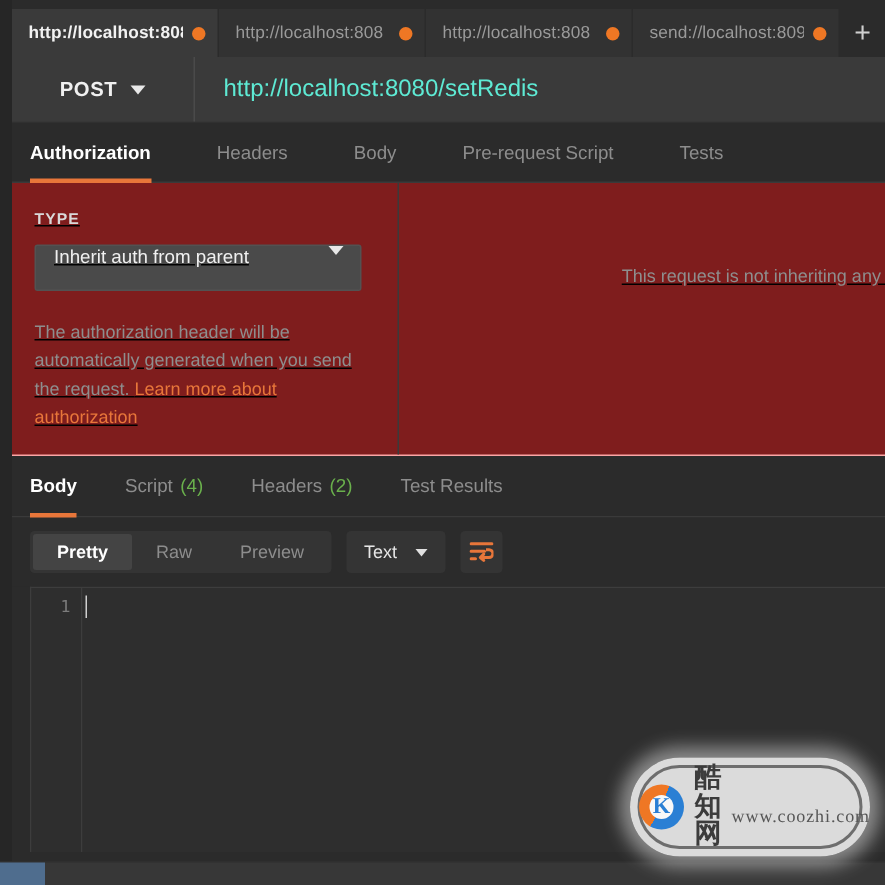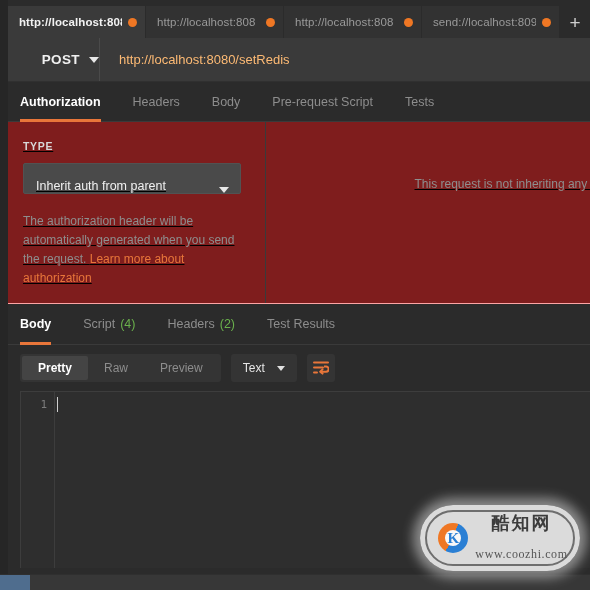--- a/index.html
+++ b/index.html
@@ -78,24 +78,24 @@
   .urlbar {
     height: 44px;
     background: #3a3a3a;
     display: flex;
     align-items: stretch;
     margin-left: 8px;
     border-bottom: 1px solid #303030;
     flex: 0 0 auto;
   }
   .method-box {
-    width: 92px;
-    display: flex;
-    align-items: center;
-    justify-content: flex-end;
+    width: 122px;
+    display: flex;
+    align-items: center;
+    justify-content: center;
     gap: 9px;
     border-right: 1px solid #4a4a4a;
     background: #3a3a3a;
   }
   .method-label {
     font-size: 13.5px;
     font-weight: bold;
     color: #f0f0f0;
     letter-spacing: 0.4px;
   }
@@ -103,35 +103,35 @@
     width: 0; height: 0;
     border-left: 5px solid transparent;
     border-right: 5px solid transparent;
     border-top: 6px solid #e8e8e8;
   }
   .url-input {
     flex: 1 1 auto;
     display: flex;
     align-items: center;
     padding-left: 19px;
-    font-size: 13px;
-    color: #fdba74;
+    font-size: 16px;
+    color: #5eead4;
     background: #3a3a3a;
   }
 
   
   .reqtabs {
     height: 40px;
     background: #2b2b2b;
     display: flex;
     align-items: center;
     margin-left: 8px;
     border-bottom: 1px solid #3a3a3a;
     padding-left: 12px;
-    gap: 0;
+    gap: 12px;
     flex: 0 0 auto;
   }
   .reqtab {
     height: 40px;
     display: flex;
     align-items: center;
     padding: 0 16px;
     font-size: 12.5px;
     color: #8d8d8d;
     position: relative;
@@ -170,21 +170,21 @@
     color: #d9d9d9;
     letter-spacing: 0.7px;
     margin-bottom: 11px;
   }
   .type-select {
     height: 31px;
     background: #4a4a4a;
     border: 1px solid #525252;
     border-radius: 2px;
     display: flex;
-    align-items: flex-end;
+    align-items: flex-start;
     justify-content: space-between;
     padding: 0 11px 0 12px;
   }
   .type-select-text {
     font-size: 12.5px;
     color: #f0f0f0;
   }
   .helptext {
     margin-top: 18px;
     font-size: 12px;
@@ -418,21 +418,21 @@
     left: 0; top: 0; right: 0; bottom: 0;
     display: flex;
     align-items: center;
     justify-content: center;
     font-size: 15px;
     font-weight: bold;
     color: #2a7fd4;
     z-index: 2;
     font-family: "Liberation Serif", serif;
   }
-  .wm-text { display: flex; flex-direction: column; align-items: center; }
+  .wm-text { display: flex; flex-direction: row; align-items: center; }
   .wm-cn {
     font-size: 18px;
     font-weight: bold;
     color: #3c3c3c;
     letter-spacing: 2px;
     line-height: 1.05;
     font-family: "DejaVu Sans", sans-serif;
   }
   .wm-url {
     font-size: 12px;

